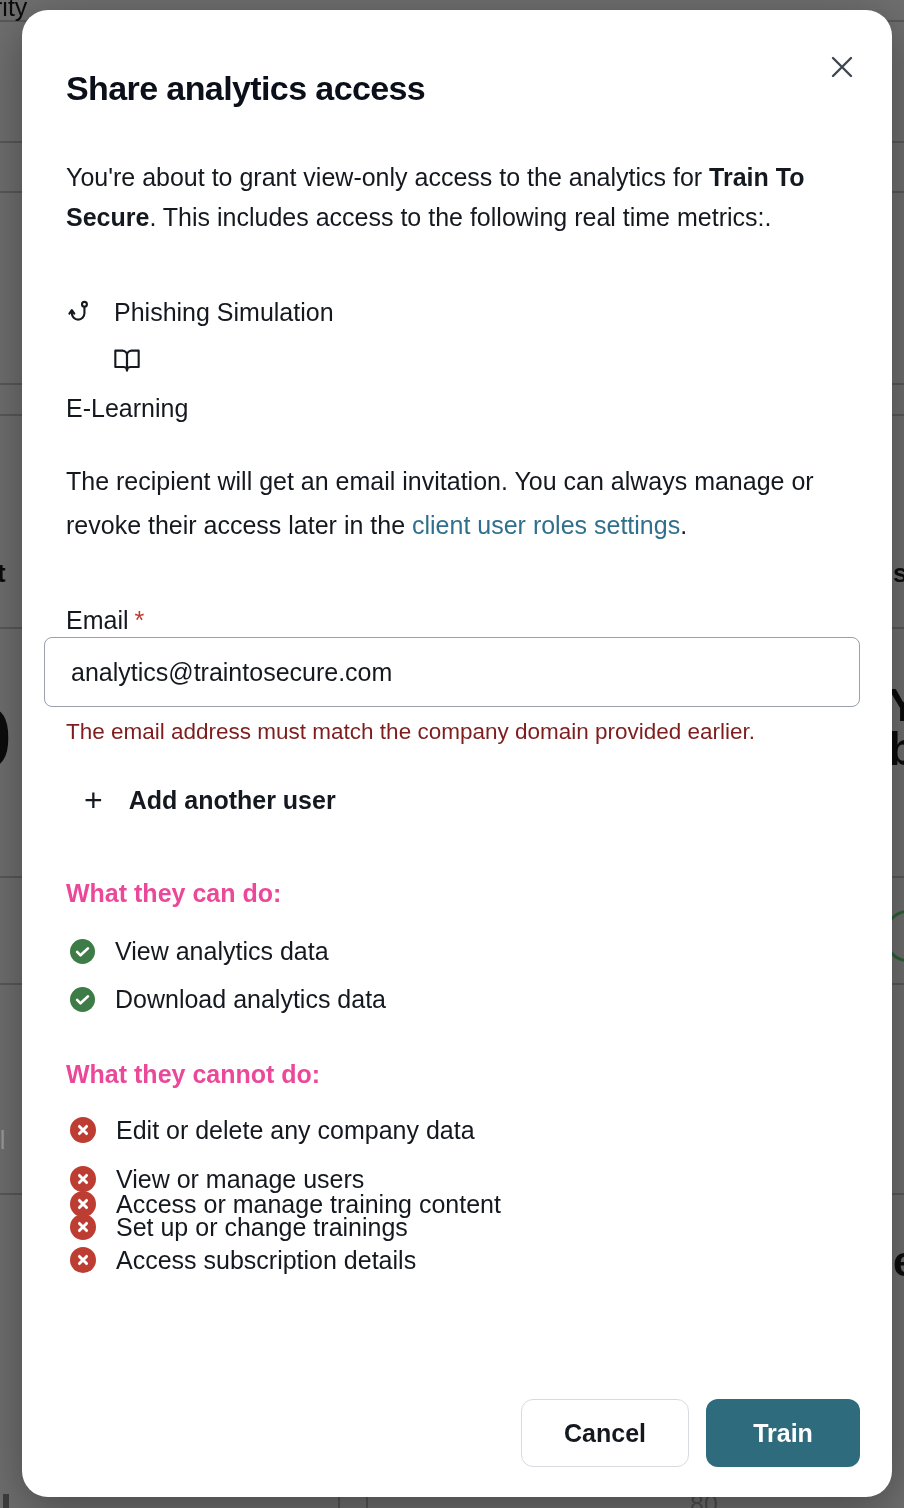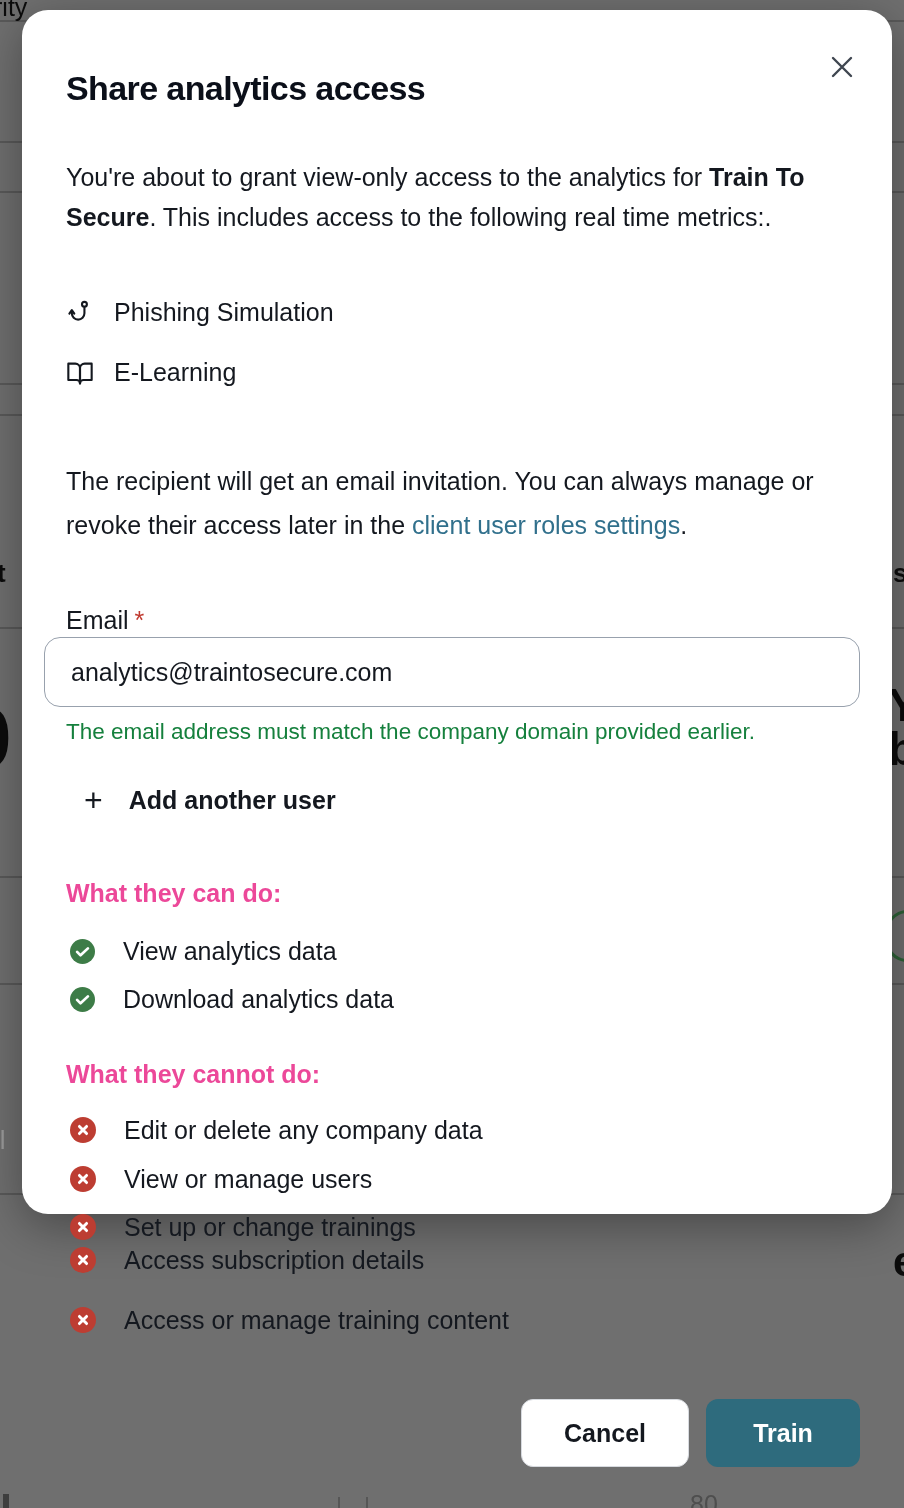--- a/index.html
+++ b/index.html
@@ -14,21 +14,21 @@
   
   .bg-line{position:absolute;left:0;width:904px;height:2px;background:#595959;}
   .bg-vline{position:absolute;width:2px;background:#565656;}
   .frag{position:absolute;color:#0c0c0c;white-space:nowrap;}
   .frag.gray{color:#9b9b9b;}
   .frag.dim{color:#4e4e4e;}
   .bg-ring{position:absolute;width:40px;height:46px;border:3px solid #2c6136;border-radius:50%;}
 
   
   .modal{
-    position:absolute;left:22px;top:10px;width:870px;height:1204px;
+    position:absolute;left:22px;top:10px;width:870px;height:1487px;
     background:#ffffff;border-radius:26px;
     box-shadow:0 12px 48px rgba(0,0,0,.35);
   }
   .modal *{box-sizing:border-box;}
 
   .modal-title{
     position:absolute;left:44px;top:36px;
     font-size:34px;font-weight:700;letter-spacing:-.6px;color:#0b0f19;
   }
   .close-btn{
@@ -51,43 +51,43 @@
     position:absolute;left:44px;top:424px;width:790px;
     font-size:25px;line-height:44px;color:#14181f;
   }
   .note a{color:#31708c;text-decoration:none;cursor:pointer;}
 
   .email-label-row{position:absolute;left:44px;top:596px;font-size:25px;color:#14181f;font-weight:500;}
   .email-label-row .req{color:#c03a30;margin-left:6px;font-weight:500;}
 
   .email-input{
     position:absolute;left:22px;top:627px;width:816px;height:70px;
-    border:1.5px solid #98a1ad;border-radius:16px;background:#fff;
+    border:1.5px solid #98a1ad;border-radius:8px;background:#fff;
     font-family:"Liberation Sans", sans-serif;
     font-size:25px;color:#14181f;padding:0 26px;outline:none;
   }
   .email-help{
     position:absolute;left:44px;top:709px;
-    font-size:22.5px;color:#15803d;
+    font-size:22.5px;color:#7f1d1d;
   }
 
   .add-user{
     position:absolute;left:62px;top:771px;height:38px;
     display:flex;align-items:center;gap:26px;
     background:none;border:none;padding:0;cursor:pointer;
     font-family:"Liberation Sans", sans-serif;
   }
   .add-user .plus{font-size:32px;font-weight:400;color:#14181f;line-height:1;}
   .add-user .add-label{font-size:25px;font-weight:700;color:#14181f;}
 
   .section-heading{
     position:absolute;left:44px;
     font-size:25px;font-weight:700;color:#ec4899;
   }
-  .perm-row{position:absolute;left:48px;display:flex;align-items:center;gap:28px;height:28px;}
+  .perm-row{position:absolute;left:48px;display:flex;align-items:center;gap:20px;height:28px;}
   .perm-row svg{flex:0 0 auto;}
   .perm-label{font-size:25px;color:#14181f;white-space:nowrap;}
 
   .actions{position:absolute;right:32px;top:1389px;display:flex;gap:17px;}
   .btn{
     height:68px;border-radius:12px;font-family:"Liberation Sans", sans-serif;
     font-size:25px;font-weight:700;cursor:pointer;
     display:flex;align-items:center;justify-content:center;
   }
   .btn-cancel{width:168px;background:#fff;border:1.5px solid #d7dadf;color:#14181f;}
@@ -143,21 +143,21 @@
       <span style="display:flex;">
         <svg width="28" height="28" viewBox="0 0 24 24" fill="none" stroke="#14181f" stroke-width="1.8" stroke-linecap="round" stroke-linejoin="round">
           <circle cx="15.8" cy="4.6" r="2.1"></circle>
           <path d="M15.8 6.7 V12.3 a5.4 5.4 0 0 1 -10.8 0 V10.4"></path>
           <path d="M2.9 12.6 L5 9.5 L7.1 12.6"></path>
         </svg>
       </span>
       <span class="metric-label">Phishing Simulation</span>
     </div>
 
-    <div class="metric-row" style="top:348px;">
+    <div class="metric-row" style="top:336px;flex-direction:column;">
       <span style="display:flex;">
         <svg width="28" height="28" viewBox="0 0 24 24" fill="none" stroke="#14181f" stroke-width="1.8" stroke-linecap="round" stroke-linejoin="round">
           <path d="M2 4h6a4 4 0 0 1 4 4v13a3 3 0 0 0-3-3H2z"></path>
           <path d="M22 4h-6a4 4 0 0 0-4 4v13a3 3 0 0 1 3-3h7z"></path>
         </svg>
       </span>
       <span class="metric-label">E-Learning</span>
     </div>
 
     <p class="note"><span>The recipient will get an email invitation. You can always manage or revoke their access later in the </span><a>client user roles settings</a><span>.</span></p>
@@ -218,21 +218,21 @@
     </div>
     <div class="perm-row" style="top:1203px;">
       <span style="display:flex;">
         <svg width="26" height="26" viewBox="0 0 24 24">
             <circle cx="12" cy="12" r="12" fill="#bd3d32"></circle>
             <path d="M8.7 8.7 l6.6 6.6 M15.3 8.7 l-6.6 6.6" stroke="#fff" stroke-width="2.7" stroke-linecap="round"></path>
           </svg>
       </span>
       <span class="perm-label">Set up or change trainings</span>
     </div>
-    <div class="perm-row" style="top:1296px;">
+    <div class="perm-row" style="top:1180px;">
       <span style="display:flex;">
         <svg width="26" height="26" viewBox="0 0 24 24">
             <circle cx="12" cy="12" r="12" fill="#bd3d32"></circle>
             <path d="M8.7 8.7 l6.6 6.6 M15.3 8.7 l-6.6 6.6" stroke="#fff" stroke-width="2.7" stroke-linecap="round"></path>
           </svg>
       </span>
       <span class="perm-label">Access or manage training content</span>
     </div>
     <div class="perm-row" style="top:1236px;text-align:right;">
       <span style="display:flex;">

